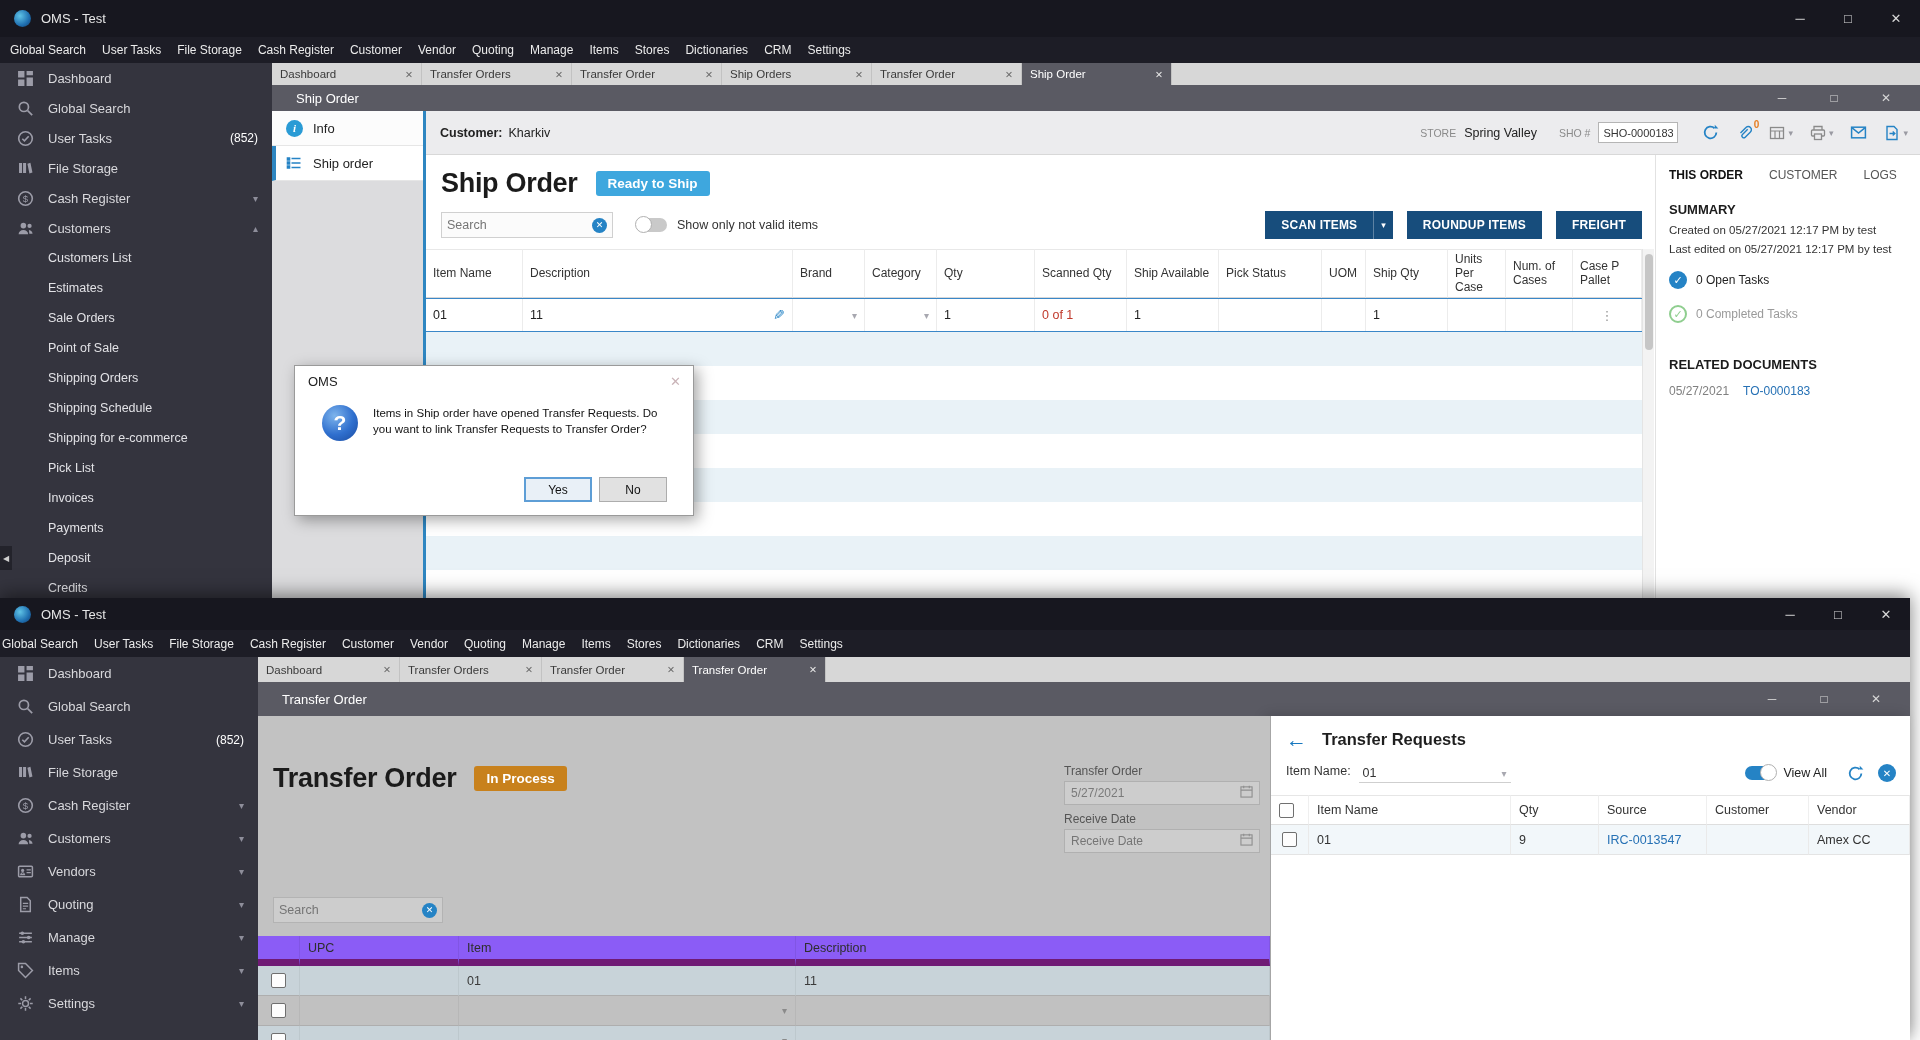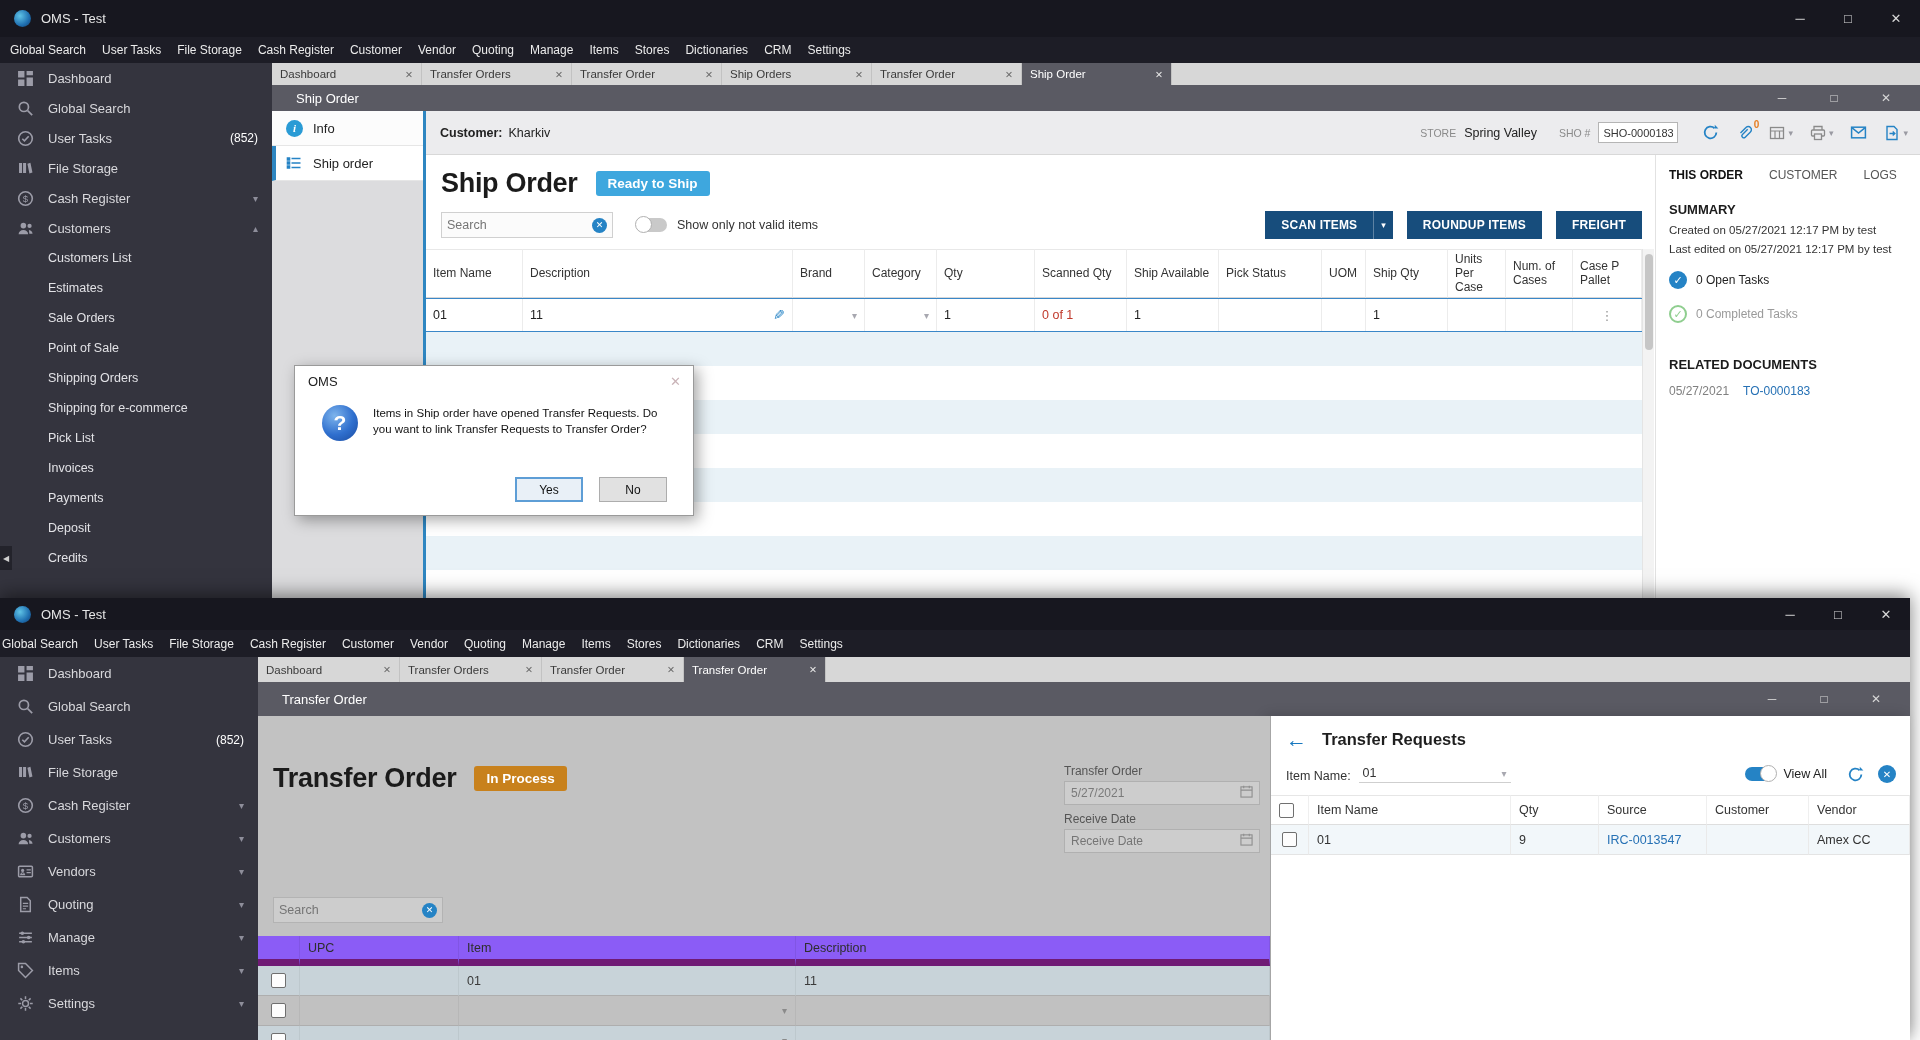--- a/index.html
+++ b/index.html
@@ -140,21 +140,21 @@
   .dialog{position:absolute;left:294px;top:365px;width:400px;height:151px;background:#fff;
     border:1px solid #9a9a9a;box-shadow:4px 4px 14px rgba(0,0,0,.35);z-index:50}
   .dlg-head{display:flex;justify-content:space-between;align-items:center;padding:8px 12px 0 13px}
   .dlg-title{font-size:13px;color:#222}
   .dlg-close{color:#c9b3b7;font-size:13px}
   .dlg-body{display:flex;gap:15px;padding:16px 16px 0 27px}
   .q-icon{width:36px;height:36px;border-radius:50%;flex-shrink:0;color:#fff;font-size:21px;font-weight:bold;
     display:flex;align-items:center;justify-content:center;
     background:radial-gradient(circle at 35% 30%,#7db4ec,#2f6fce 55%,#1a4a9e)}
   .dlg-msg{font-size:11.5px;font-weight:normal;color:#111;line-height:1.4;width:308px}
-  .dlg-btns{position:absolute;right:26px;bottom:13px;display:flex;gap:16px}
+  .dlg-btns{position:absolute;right:26px;bottom:13px;display:flex;gap:7px}
   .dlg-btn{width:68px;height:25px;background:#e1e1e1;border:1px solid #adadad;font-size:12px;color:#111;
     display:flex;align-items:center;justify-content:center}
   .dlg-btn.focus{border:1px solid #5e9ed6;box-shadow:inset 0 0 0 1px #5e9ed6;background:#e9f0f7}
   
   #win-bottom{top:598px;left:0;width:1910px;height:442px;background:#fff;box-shadow:0 -3px 18px rgba(0,0,0,.5);z-index:100}
   .to-content{flex:1;position:relative;background:#c2c2c2;overflow:hidden;min-width:0}
   .to-titlerow{display:flex;align-items:center;padding:47px 0 0 15px}
   .status-badge.orange{background:#c8811c}
   .datefields{position:absolute;top:48px;right:10px;width:196px;font-size:12px}
   .df-label{color:#555;margin-bottom:3px}
@@ -175,21 +175,21 @@
   .bgrow.plain .bgc{background:#c1c1c1}
   .cb{width:15px;height:15px;background:#fdfdfd;border:1px solid #6f6f6f;border-radius:2px;flex-shrink:0}
   .bgc.cbcell,.rc.cbcell{justify-content:center}
   .bgc.endcaret{justify-content:flex-end;color:#8a8a8a;font-size:10px}
   
   .req-panel{width:640px;background:#fff;flex-shrink:0;border-left:1px solid #a6a6a6;
     box-shadow:-5px 0 12px rgba(0,0,0,.18);display:flex;flex-direction:column}
   .req-head{display:flex;align-items:center;gap:15px;padding:13px 0 4px 15px}
   .back-arrow{color:#1878bf;font-size:21px;font-weight:bold;line-height:1}
   .req-title{font-size:16.5px;font-weight:bold;color:#1f1f1f}
-  .req-ctrl{display:flex;align-items:flex-end;padding:10px 14px 12px 15px;font-size:12.5px;color:#333}
+  .req-ctrl{display:flex;align-items:flex-start;padding:10px 14px 12px 15px;font-size:12.5px;color:#333}
   .req-dd{margin-left:8px;width:152px;border-bottom:1px solid #cfcfcf;display:flex;align-items:center;
     justify-content:space-between;padding:2px 4px;color:#333}
   .req-dd .ddcaret{font-size:10px}
   .req-right{margin-left:auto;display:flex;align-items:center}
   .req-right .toggle{margin-left:0}
   .va-label{margin-left:8px;color:#222}
   .req-sync{color:#2583c5;margin-left:20px;display:flex}
   .close-circle{width:18px;height:18px;border-radius:50%;background:#2583c5;color:#fff;font-size:10px;
     display:flex;align-items:center;justify-content:center;margin-left:14px}
   .rhead,.rrow{display:grid;grid-template-columns:38px 202px 88px 108px 102px 1fr}
@@ -287,20 +287,21 @@
             </svg>
           </span>
         <span>Customers</span>
         <span class="snav-chev">▴</span>
       </div>
       <div class="sub-item">Customers List</div>
       <div class="sub-item">Estimates</div>
       <div class="sub-item">Sale Orders</div>
       <div class="sub-item">Point of Sale</div>
       <div class="sub-item">Shipping Orders</div>
+      <div class="sub-item">Shipping Schedule</div>
       <div class="sub-item">Shipping for e-commerce</div>
       <div class="sub-item">Pick List</div>
       <div class="sub-item">Invoices</div>
       <div class="sub-item">Payments</div>
       <div class="sub-item">Deposit</div>
       <div class="sub-item">Credits</div>
       <div class="collapse-arrow">◀</div>
     </aside>
 
     <div class="main">

